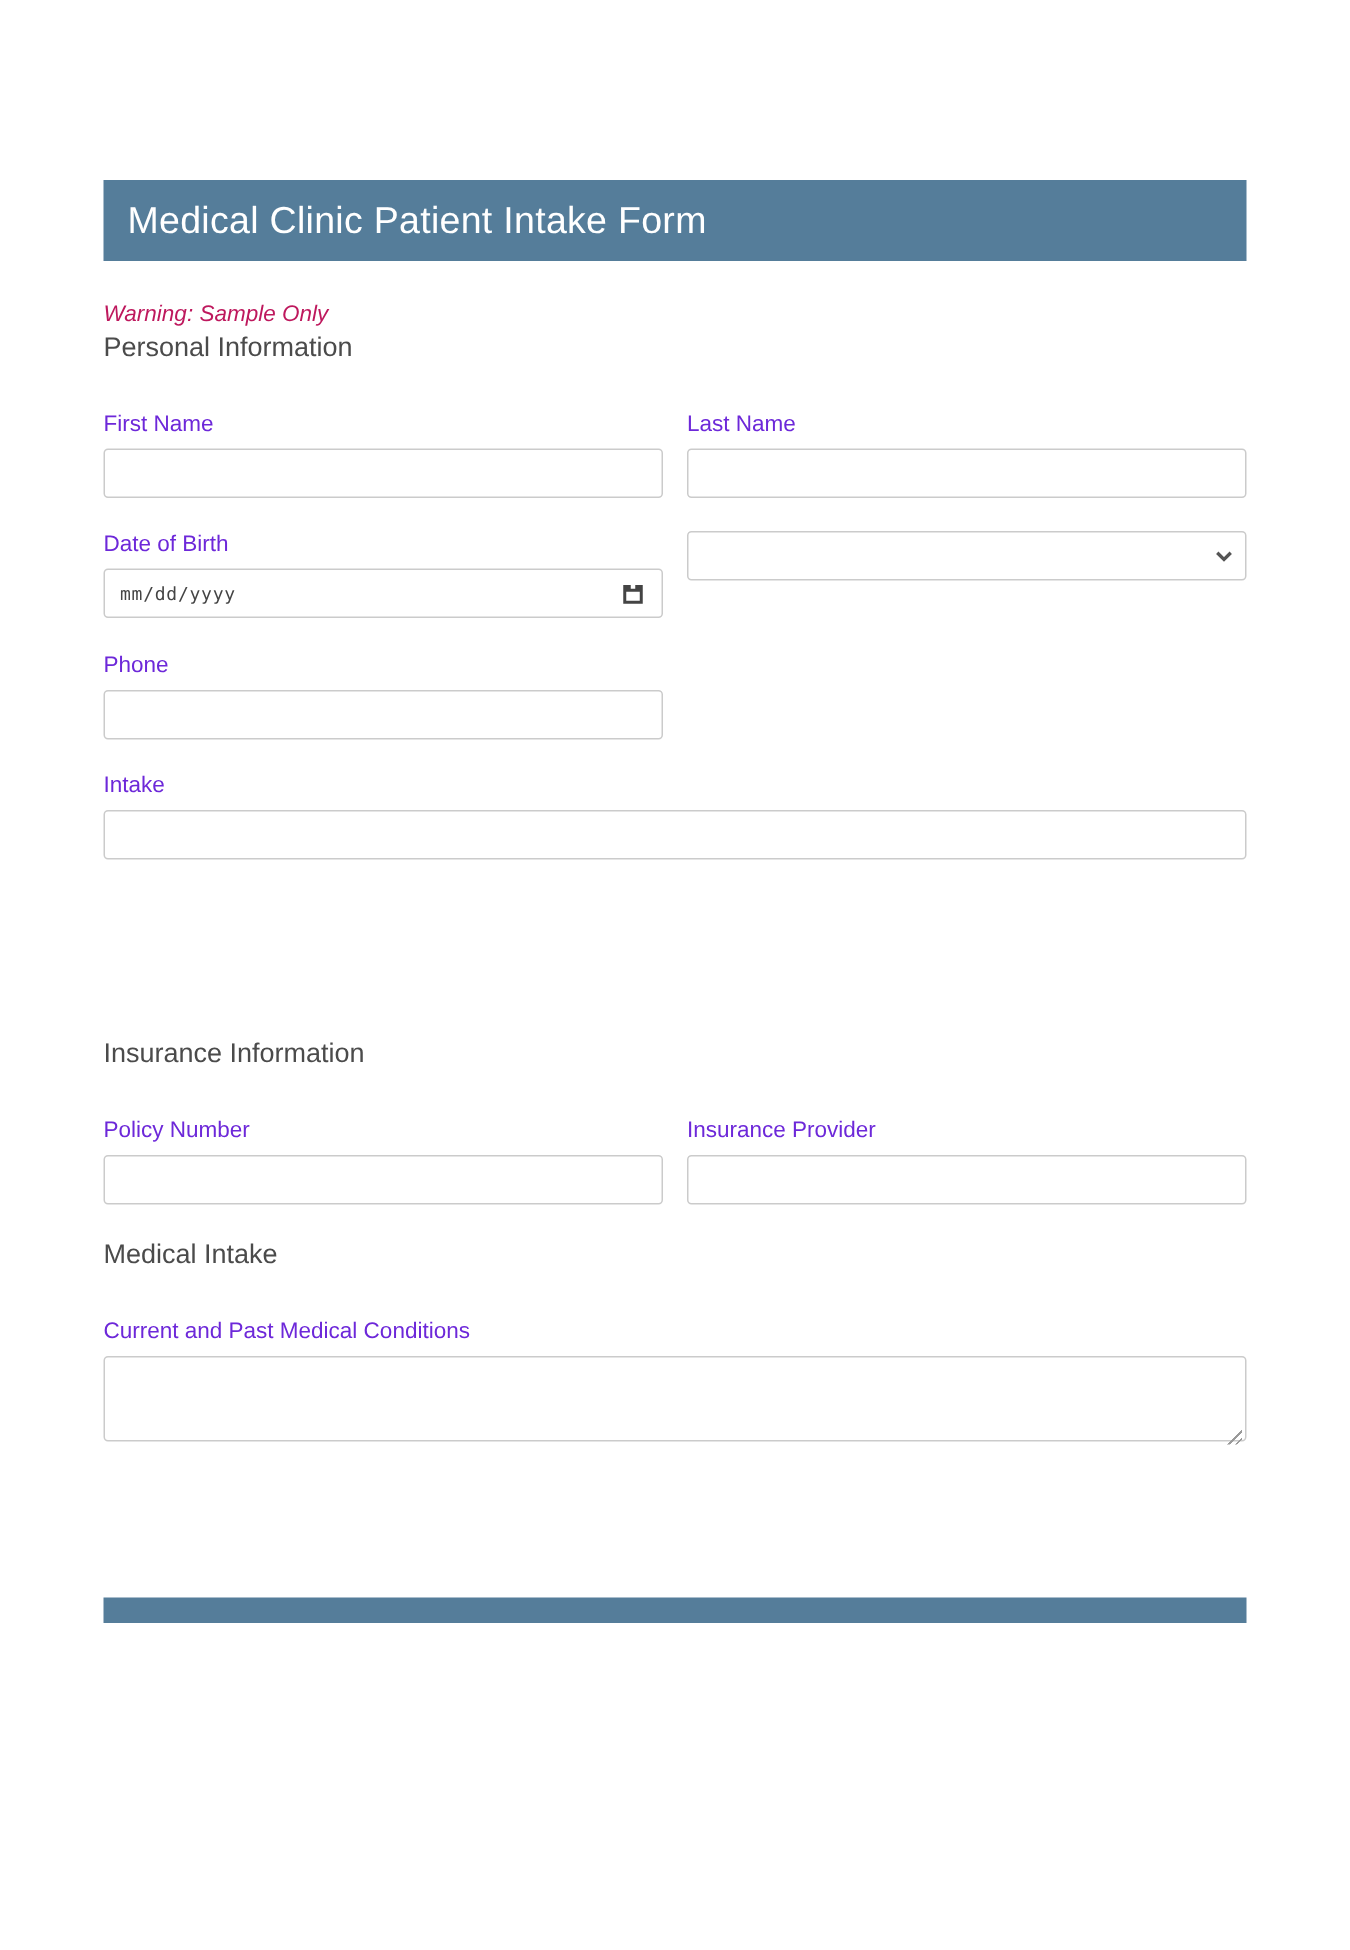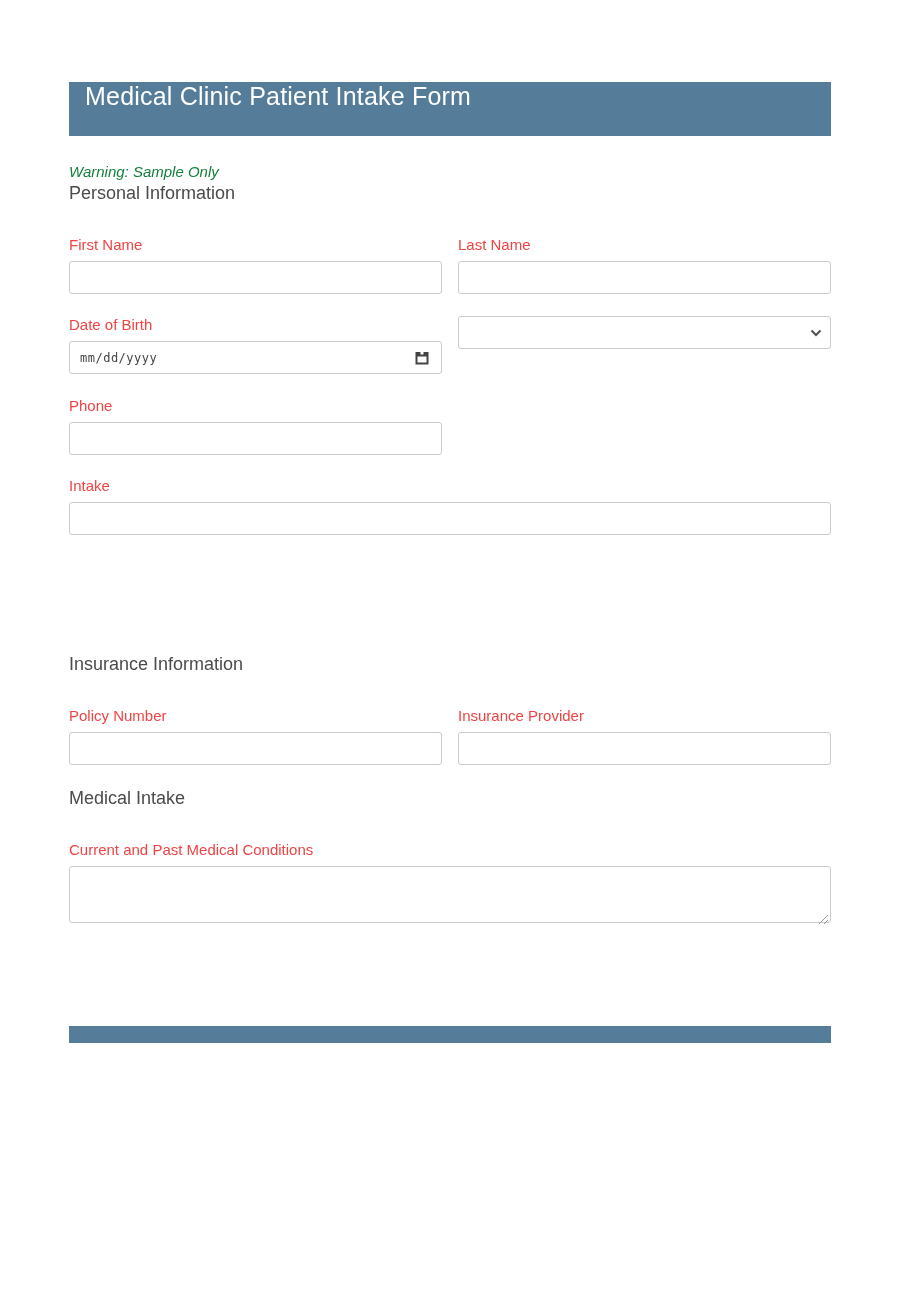--- a/index.html
+++ b/index.html
@@ -11,40 +11,41 @@
     overflow: hidden;
     font-family: "Liberation Sans", sans-serif;
   }
   .container {
     width: 762px;
     margin: 0 auto;
     position: relative;
   }
   
   .header-bar {
-    margin-top: 82px;
+    margin-top: 120px;
     height: 54px;
     background: #557d9a;
     display: flex;
+    align-items: center;
     box-sizing: border-box;
     padding-left: 16px;
   }
   .header-bar h1 {
     margin: 0;
     font-size: 25px;
     font-weight: 400;
     color: #ffffff;
     letter-spacing: 0.2px;
   }
   
   .warning {
     margin-top: 27px;
     font-size: 15px;
     font-style: italic;
-    color: #15803d;
+    color: #be185d;
     line-height: 17px;
   }
   .section-heading {
     font-size: 18px;
     font-weight: 400;
     color: #4b4b4b;
     line-height: 18px;
     margin: 0;
   }
   .heading-personal   { margin-top: 4px; }
@@ -57,21 +58,21 @@
     column-gap: 16px;
   }
   .form-row.single { grid-template-columns: 762px; }
   .mt-34 { margin-top: 34px; }
   .mt-22 { margin-top: 22px; }
   .mt-23 { margin-top: 23px; }
   .mt-138 { margin-top: 138px; }
   .field label {
     display: block;
     font-size: 15px;
-    color: #ef4444;
+    color: #6d28d9;
     line-height: 17px;
     margin-bottom: 8px;
   }
   .text-input, .select-input, .date-input, .area-input {
     box-sizing: border-box;
     width: 100%;
     height: 33px;
     border: 1px solid #cbcbcb;
     border-radius: 3px;
     background: #ffffff;

